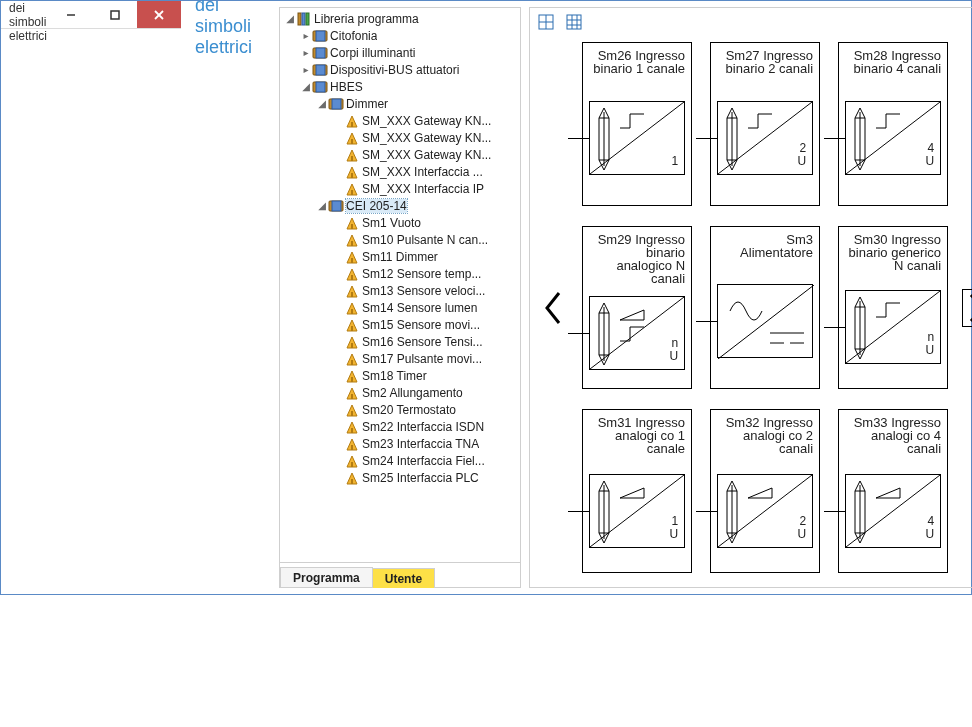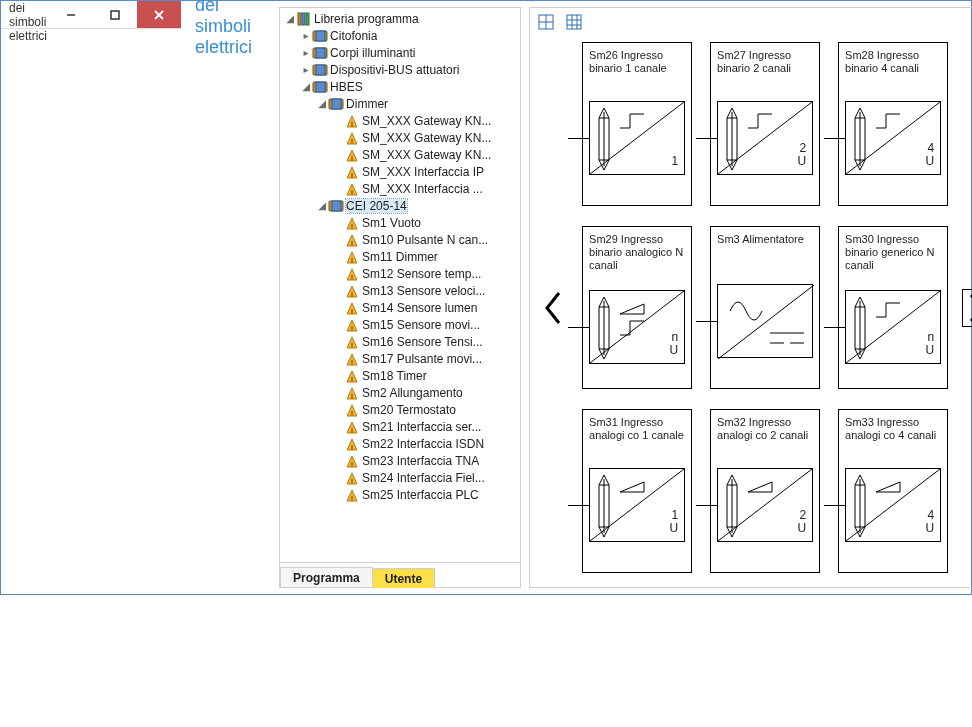--- a/index.html
+++ b/index.html
@@ -41,21 +41,21 @@
   .right-pane { flex:1; display:flex; flex-direction:column; border:1px solid #cfcfcf; min-width:0; }
   .toolbar { height:28px; display:flex; align-items:center; padding:0 6px; gap:8px; }
   .tool-btn { width:20px; height:20px; border:1px solid transparent; display:flex; align-items:center; justify-content:center; }
 
   .gallery { flex:1; display:flex; align-items:center; padding:0 8px 8px 8px; gap:4px; min-height:0; }
   .nav-arrow { width:30px; display:flex; align-items:center; justify-content:center; font-size:30px; color:#111; user-select:none; cursor:pointer; }
   .nav-right-box { border:1px solid #000; width:30px; height:38px; display:flex; align-items:center; justify-content:center; font-size:26px; }
 
   .grid { flex:1; display:grid; grid-template-columns:repeat(3, 1fr); grid-template-rows:repeat(3, 1fr); gap:20px 18px; padding:6px 10px; min-height:0; height:100%; }
   .card { border:1px solid #000; display:flex; flex-direction:column; padding:6px; }
-  .card-title { text-align:left; font-size:11px; min-height:28px; line-height:13px; }
+  .card-title { text-align:right; font-size:13px; min-height:28px; line-height:13px; }
   .card-body { flex:1; display:flex; align-items:center; justify-content:center; }
   .sym-box { border:1px solid #000; width:96px; height:74px; position:relative; }
   .sym-lead { position:absolute; left:-22px; top:50%; width:22px; height:1px; background:#000; }
   .sym-diag { position:absolute; inset:0; }
   .sym-arrow { position:absolute; left:6px; top:6px; bottom:6px; width:16px; }
   .txt-rb { position:absolute; right:6px; bottom:6px; text-align:right; font-size:12px; line-height:13px; }
   .step { position:absolute; left:30px; top:10px; }
   .tri { position:absolute; left:30px; top:12px; }
   .tri2 { position:absolute; left:30px; top:28px; }
   .sine-line-wrap { position:absolute; inset:0; }
@@ -193,31 +193,31 @@
               <span class="lbl">SM_XXX Gateway KN...</span>
             </div>
             <div class="node ind3">
               <span class="tw"></span>
               <span class="ic">
                 <svg width="16" height="16">
                   <polygon points="3,14 8,3 13,14" fill="#f2b430" stroke="#b37c12"></polygon>
                   <rect x="7" y="9" width="2" height="5" fill="#b37c12"></rect>
                 </svg>
               </span>
+              <span class="lbl">SM_XXX Interfaccia ...</span>
+            </div>
+            <div class="node ind3">
+              <span class="tw"></span>
+              <span class="ic">
+                <svg width="16" height="16">
+                  <polygon points="3,14 8,3 13,14" fill="#f2b430" stroke="#b37c12"></polygon>
+                  <rect x="7" y="9" width="2" height="5" fill="#b37c12"></rect>
+                </svg>
+              </span>
               <span class="lbl">SM_XXX Interfaccia IP</span>
-            </div>
-            <div class="node ind3">
-              <span class="tw"></span>
-              <span class="ic">
-                <svg width="16" height="16">
-                  <polygon points="3,14 8,3 13,14" fill="#f2b430" stroke="#b37c12"></polygon>
-                  <rect x="7" y="9" width="2" height="5" fill="#b37c12"></rect>
-                </svg>
-              </span>
-              <span class="lbl">SM_XXX Interfaccia ...</span>
             </div>
             <div class="node ind2 selected">
               <span class="tw">◢</span>
               <span class="ic">
                 <svg width="16" height="16">
                   <rect x="1" y="3" width="14" height="10" rx="1" fill="#c28a2b" stroke="#7a5515"></rect>
                   <rect x="4" y="3" width="9" height="10" fill="#5b8bd0" stroke="#2d5a9e"></rect>
                 </svg>
               </span>
               <span class="lbl">CEI 205-14</span>
@@ -334,30 +334,20 @@
             </div>
             <div class="node ind3">
               <span class="tw"></span>
               <span class="ic">
                 <svg width="16" height="16">
                   <polygon points="3,14 8,3 13,14" fill="#f2b430" stroke="#b37c12"></polygon>
                   <rect x="7" y="9" width="2" height="5" fill="#b37c12"></rect>
                 </svg>
               </span>
               <span class="lbl">Sm20 Termostato</span>
-            </div>
-            <div class="node ind3">
-              <span class="tw"></span>
-              <span class="ic">
-                <svg width="16" height="16">
-                  <polygon points="3,14 8,3 13,14" fill="#f2b430" stroke="#b37c12"></polygon>
-                  <rect x="7" y="9" width="2" height="5" fill="#b37c12"></rect>
-                </svg>
-              </span>
-              <span class="lbl">Sm21 Interfaccia ser...</span>
             </div>
             <div class="node ind3">
               <span class="tw"></span>
               <span class="ic">
                 <svg width="16" height="16">
                   <polygon points="3,14 8,3 13,14" fill="#f2b430" stroke="#b37c12"></polygon>
                   <rect x="7" y="9" width="2" height="5" fill="#b37c12"></rect>
                 </svg>
               </span>
               <span class="lbl">Sm22 Interfaccia ISDN</span>

